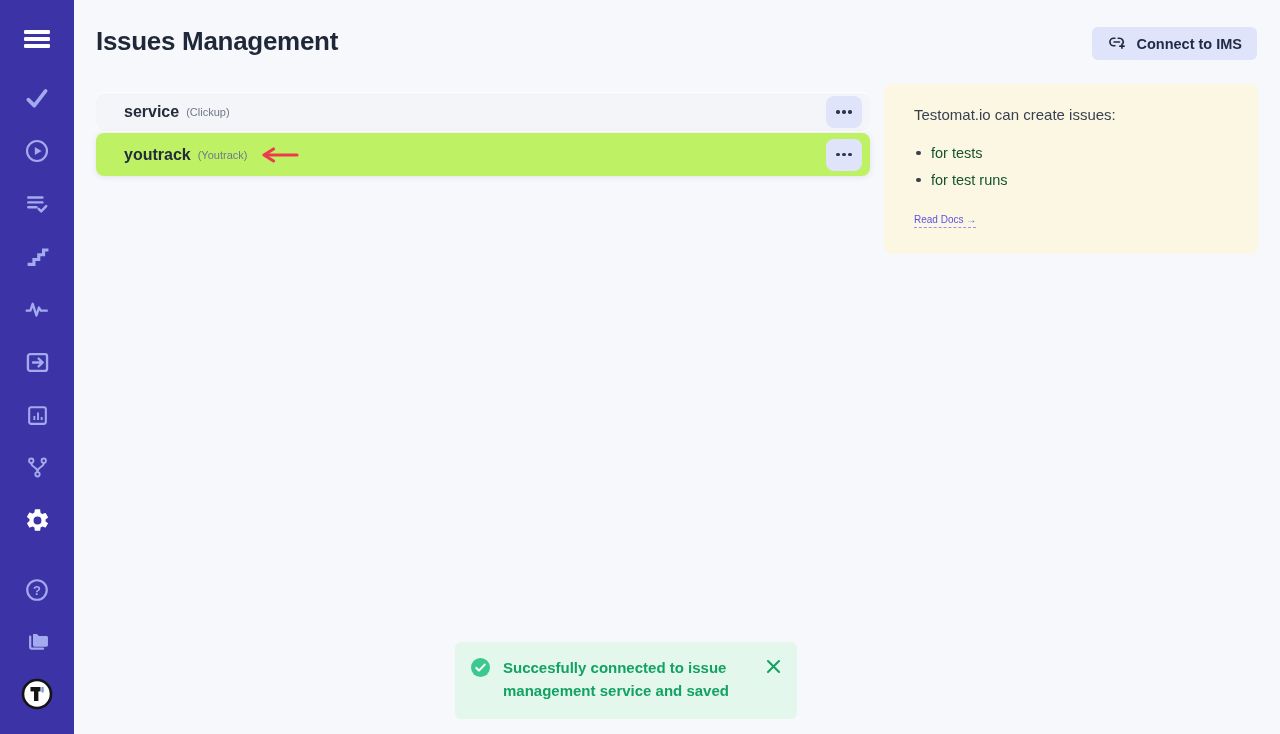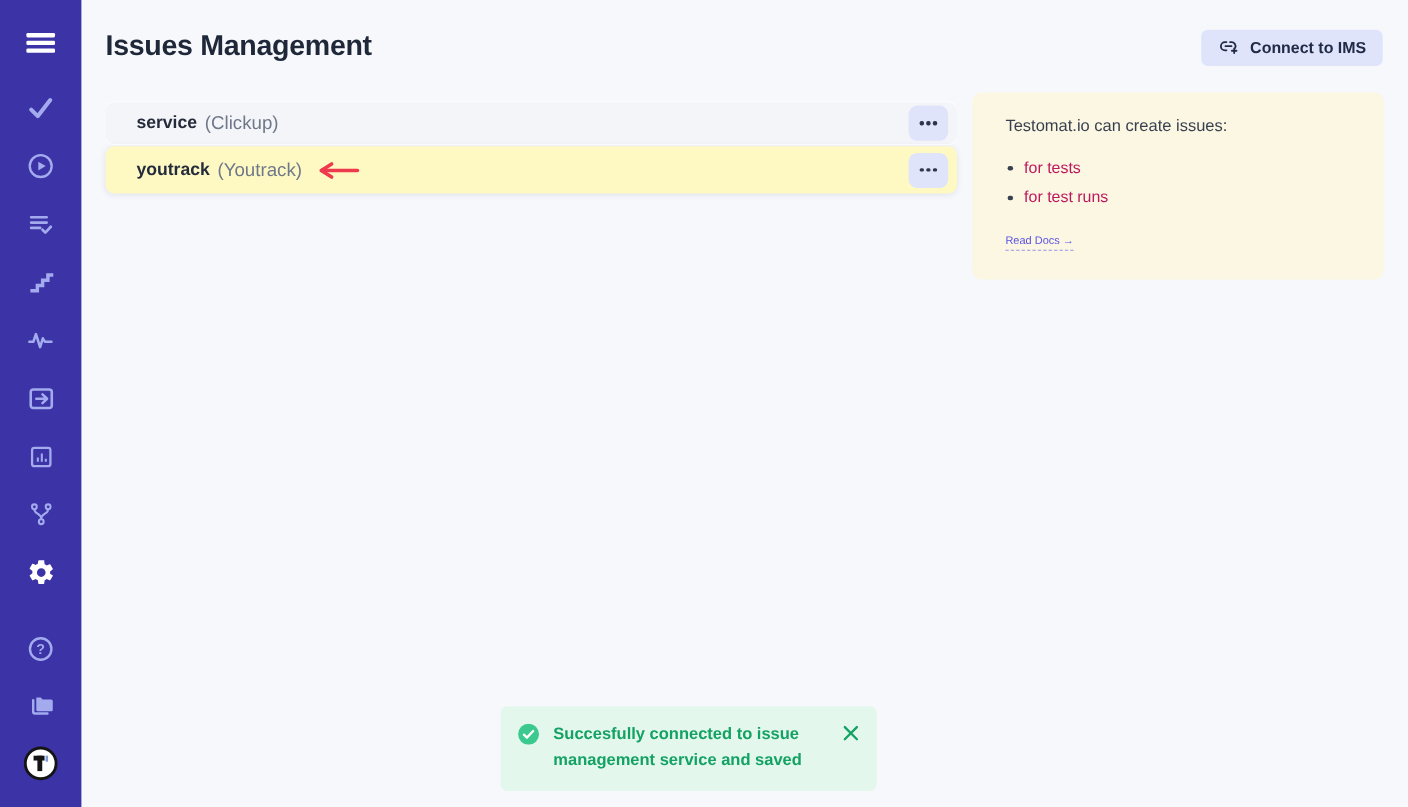--- a/index.html
+++ b/index.html
@@ -40,43 +40,43 @@
   }
 
   
   .issues-list{ position:absolute; left:96px; top:92px; width:774px; }
   .issue-row{
     display:flex; align-items:center; height:40px;
     padding:0 8px 0 28px; border-radius:8px; cursor:pointer;
   }
   .issue-row.plain{ background:#f4f5f9; box-shadow:inset 0 1px 0 #ffffff, inset 0 -1px 0 #ffffff; }
   .issue-row.card{
-    background:#fef9c3; height:43px; margin-top:1px;
+    background:#bef264; height:43px; margin-top:1px;
     box-shadow:0 1px 6px rgba(45,55,100,.10);
   }
   .row-name{ font-weight:700; font-size:16px; color:#242c3b; }
-  .row-type{ font-size:17px; color:#6f7889; margin-left:7px; }
+  .row-type{ font-size:11px; color:#6f7889; margin-left:7px; }
   .red-arrow{ margin-left:10px; display:flex; align-items:center; }
   .dots-btn{
     margin-left:auto; width:36px; height:32px; border:none; border-radius:8px;
     background:#dfe4fb; cursor:pointer;
     display:flex; align-items:center; justify-content:center; gap:2.5px;
   }
   .dot{ width:3.4px; height:3.4px; border-radius:50%; background:#2e3647; }
 
   
   .info-panel{
     position:absolute; left:884px; top:84px; width:374px;
     background:#fbf7e2; border-radius:8px; padding:22px 30px 26px;
   }
   .info-heading{ margin:0 0 22px; font-size:15px; font-weight:400; color:#394050; }
   .info-list{ margin:0; padding:0; list-style:none; }
   .info-list li{
     position:relative; padding-left:17px; margin-bottom:11px;
-    font-size:14.5px; color:#be185d;
+    font-size:14.5px; color:#14532d;
   }
   .info-list li::before{
     content:""; position:absolute; left:2px; top:5.5px;
     width:4.5px; height:4.5px; border-radius:50%; background:#394050;
   }
   .docs-link{
     display:inline-block; margin-top:15px; font-size:10px; color:#5b51e2;
     text-decoration:none; border-bottom:1.5px dashed #9a93ee; padding-bottom:2px;
   }
 

